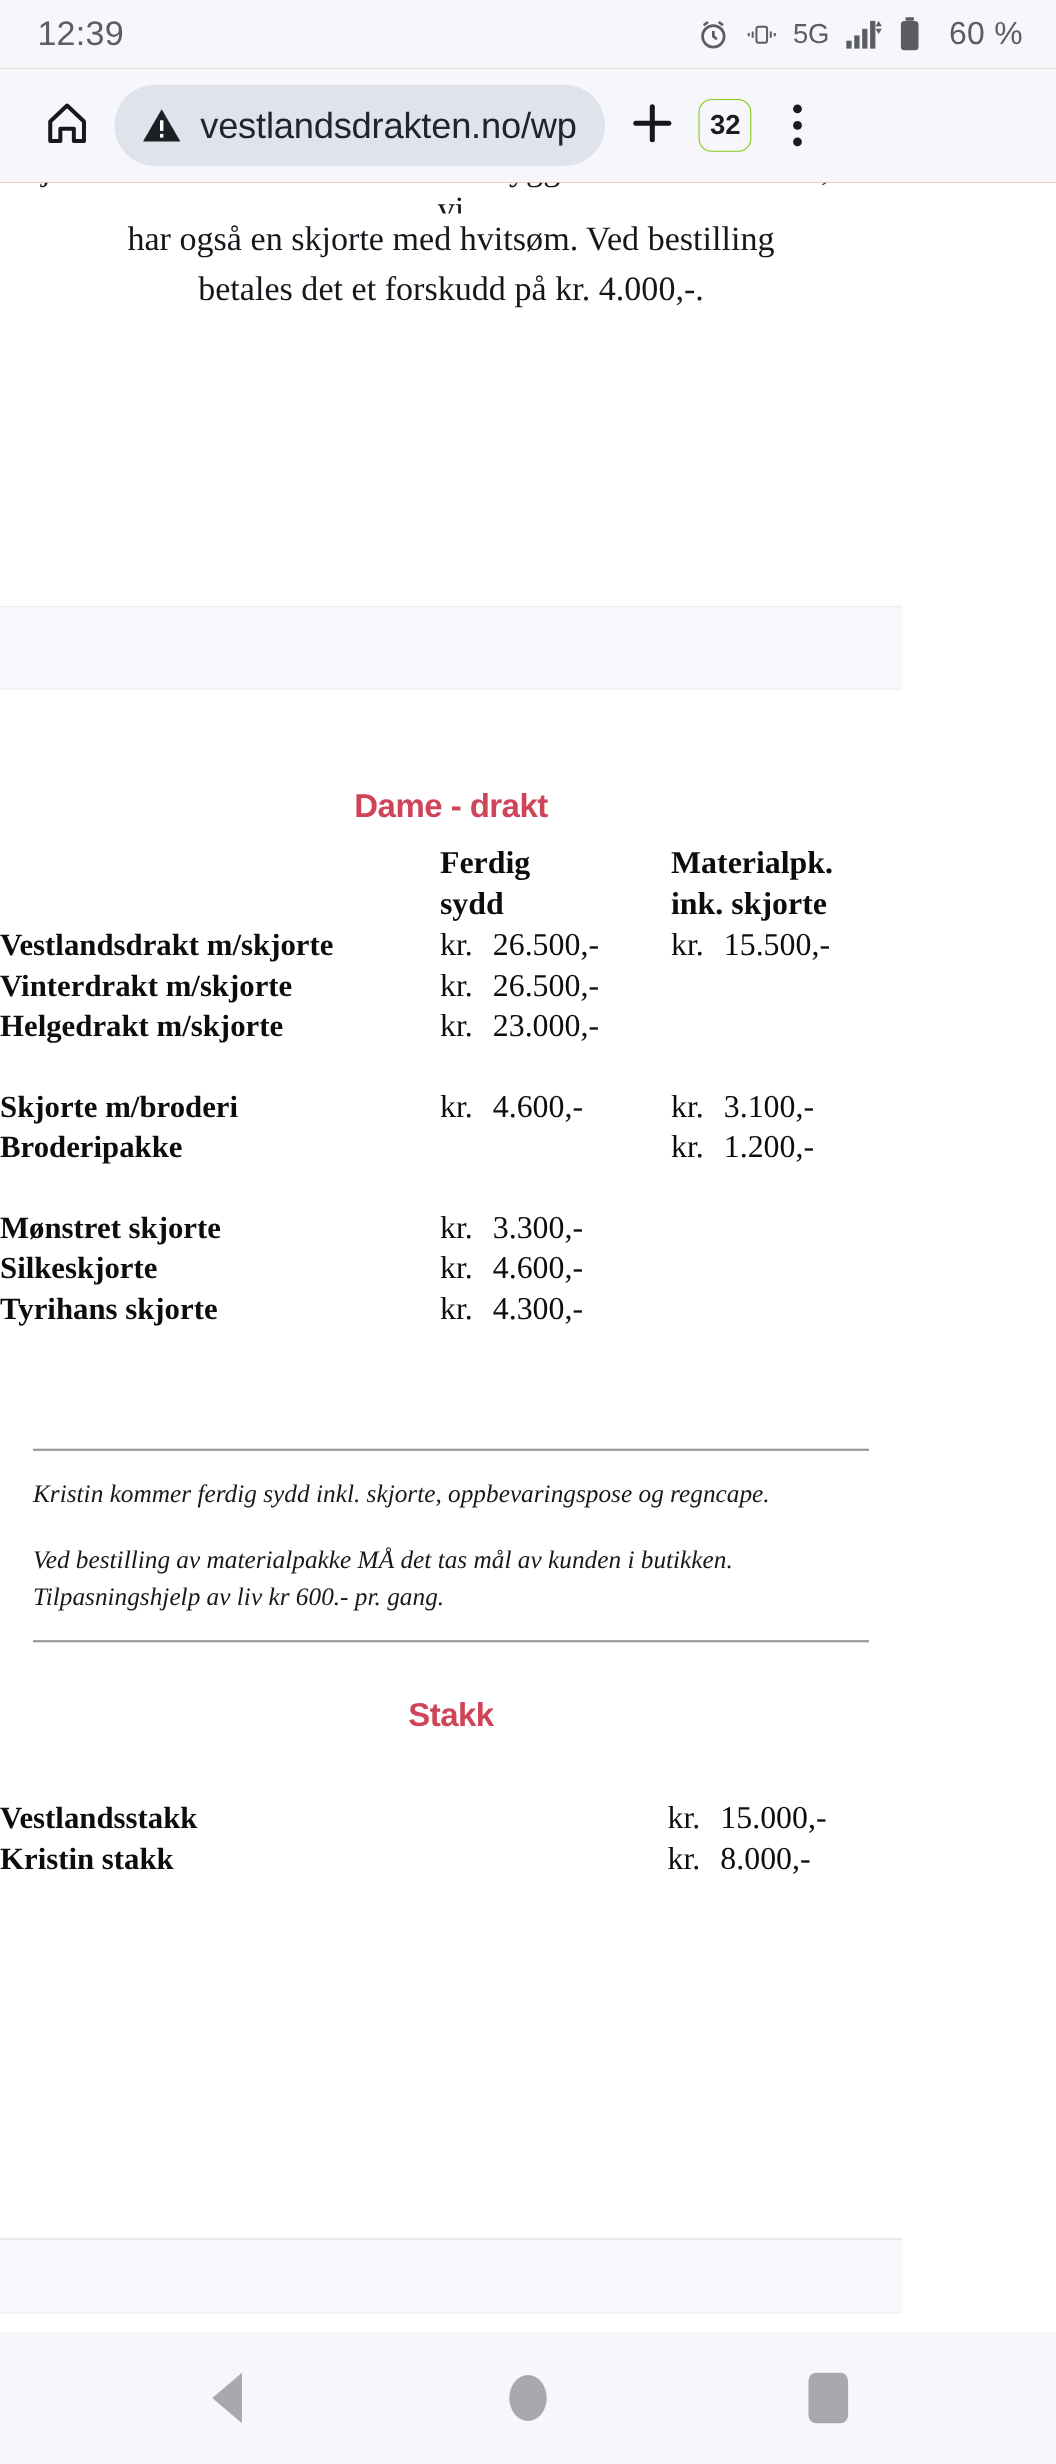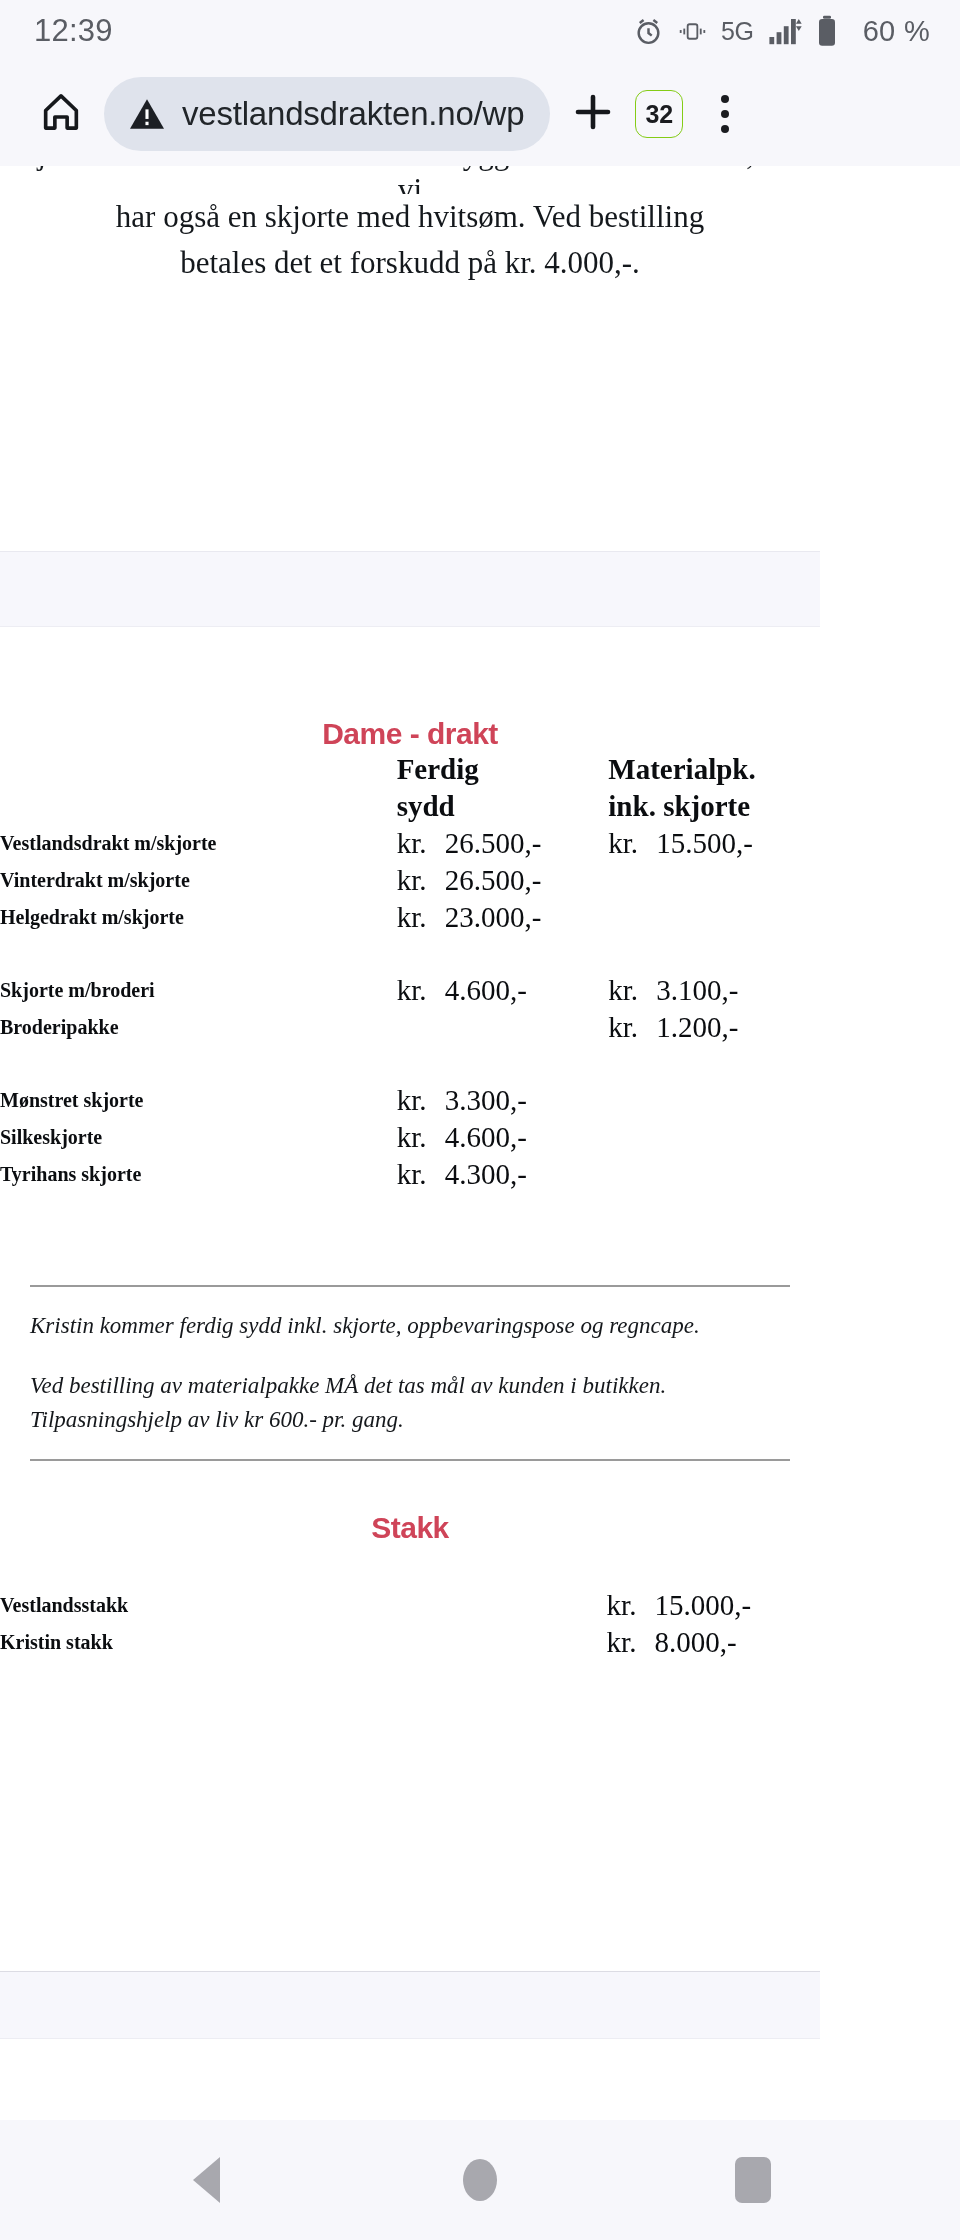--- a/index.html
+++ b/index.html
@@ -156,34 +156,34 @@
     color: #cf4458;
     font-family: "Liberation Sans", sans-serif;
     font-weight: 700;
     font-size: 30px;
     letter-spacing: -.5px;
   }
 
   
   .price-block { padding: 0 0 0 0; }
   table.prices {
-    margin: 0 auto;
+    margin: 16px auto;
     border-collapse: collapse;
     font-family: "Liberation Serif", serif;
     table-layout: fixed;
   }
   table.prices td {
     padding: 0;
     vertical-align: top;
     white-space: nowrap;
   }
   td.c-name {
     width: 420px;
     font-weight: 700;
-    font-size: 20px;
+    font-size: 28px;
     line-height: 37px;
     color: #0b0d10;
     padding-left: 0;
   }
   td.c-p1, td.c-p2 {
     font-size: 29px;
     line-height: 37px;
     color: #0b0d10;
   }
   td.c-p1 { width: 215px; }

